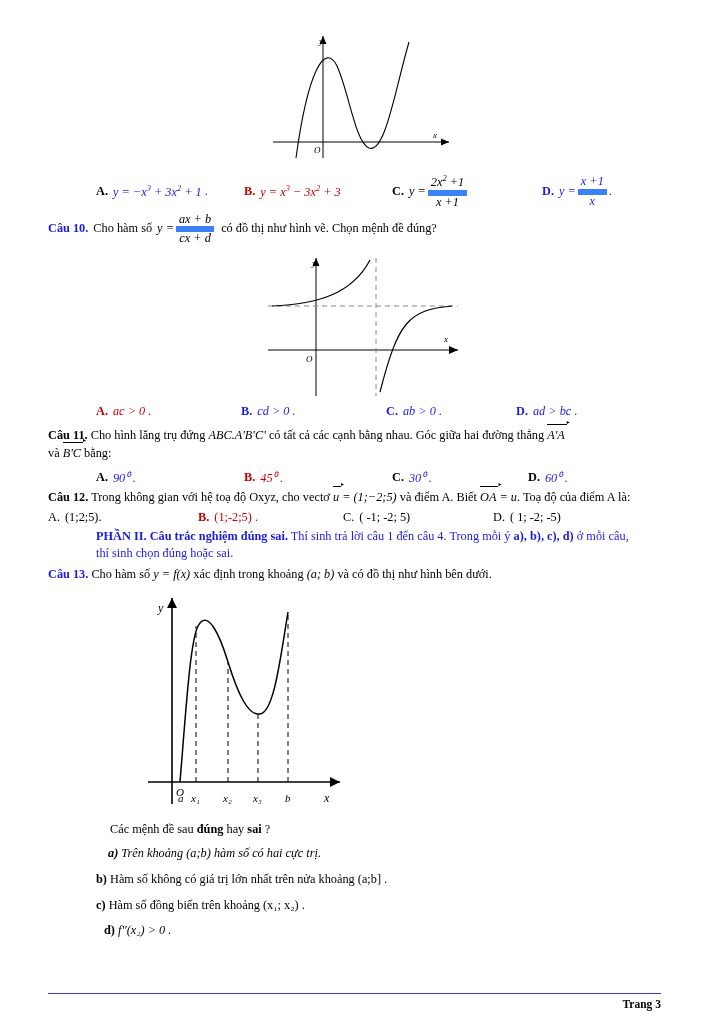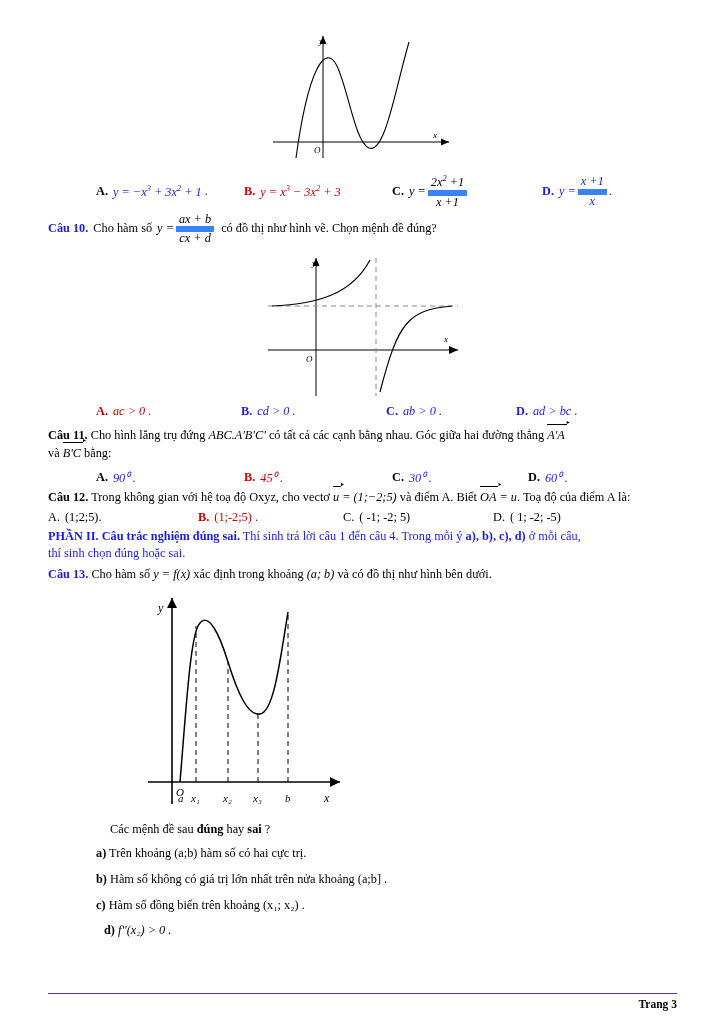--- a/index.html
+++ b/index.html
@@ -34,21 +34,21 @@
   .frac .den { display:block; padding:0 3px; }
 
   
   .vec { position:relative; display:inline-block; font-style:italic; }
   .vec::after { content:""; position:absolute; left:0; right:-2px; top:-3px; height:1px; background:#000; }
   .vec::before { content:"▸"; position:absolute; right:-5px; top:-9px; font-size:6px; font-style:normal; }
 
   .figwrap { display:flex; justify-content:center; }
   .figwrap.left { justify-content:flex-start; padding-left:80px; }
 
-  .footer { position:absolute; left:48px; right:48px; bottom:14px; }
+  .footer { position:absolute; left:48px; right:64px; bottom:14px; }
   .footer .line { border-top:1.2px solid #3a3ad0; margin-bottom:4px; }
   .footer .pg { text-align:right; font-weight:bold; font-size:11.5px; }
 
   svg text { font-family:"Liberation Serif", serif; font-style:italic; }
 </style>
 </head>
 <body>
 
 <div class="page">
 
@@ -191,21 +191,21 @@
     <div class="opt" style="width:150px;">
       <span class="lbl" style="font-weight:normal;">C.</span>
       <span>( -1; -2; 5)</span>
     </div>
     <div class="opt">
       <span class="lbl" style="font-weight:normal;">D.</span>
       <span>( 1; -2; -5)</span>
     </div>
   </div>
 
-  <div class="p" style="margin-top:3px;">
+  <div class="p" style="margin-top:3px;margin-left:48px;">
     <span class="bold blue">PHẦN II. Câu trắc nghiệm đúng sai.</span>
     <span class="blue">Thí sinh trả lời câu 1 đến câu 4. Trong mỗi ý</span>
     <span class="bold blue">a), b), c), d)</span>
     <span class="blue">ở mỗi câu,</span>
     <br>
     <span class="blue">thí sinh chọn đúng hoặc sai.</span>
   </div>
 
   <div class="p">
     <span class="bold blue">Câu 13.</span>
@@ -242,21 +242,21 @@
   </div>
 
   <div class="p indent" style="margin-left:62px;">
     <span>Các mệnh đề sau</span>
     <span class="bold">đúng</span>
     <span>hay</span>
     <span class="bold">sai</span>
     <span>?</span>
   </div>
 
-  <div class="p" style="margin-left:48px; margin-top:6px;">
+  <div class="p" style="margin-left:60px; margin-top:6px;font-style:italic;">
     <span class="bold">a)</span>
     <span>Trên khoảng (a;b) hàm số có hai cực trị.</span>
   </div>
   <div class="p" style="margin-left:48px; margin-top:8px;">
     <span class="bold">b)</span>
     <span>Hàm số không có giá trị lớn nhất trên nửa khoảng (a;b] .</span>
   </div>
   <div class="p" style="margin-left:48px; margin-top:8px;">
     <span class="bold">c)</span>
     <span>Hàm số đồng biến trên khoảng (x₁; x₂) .</span>

